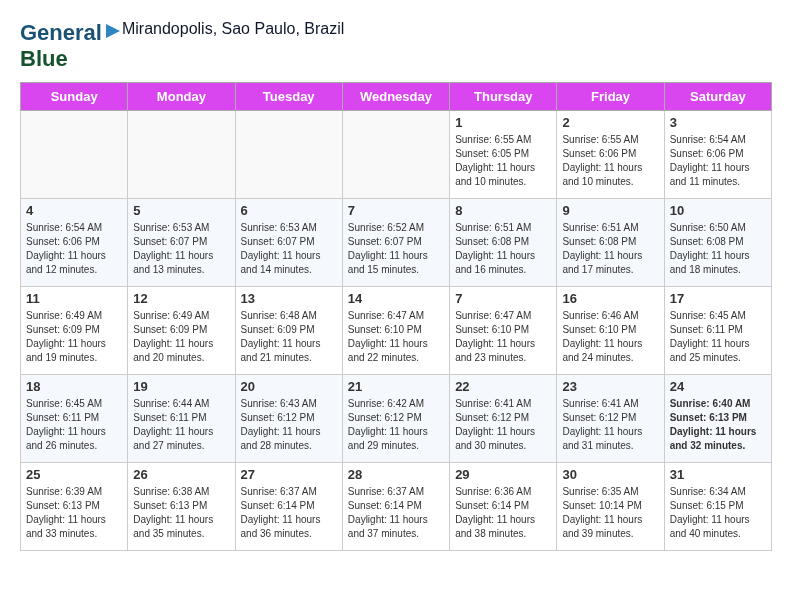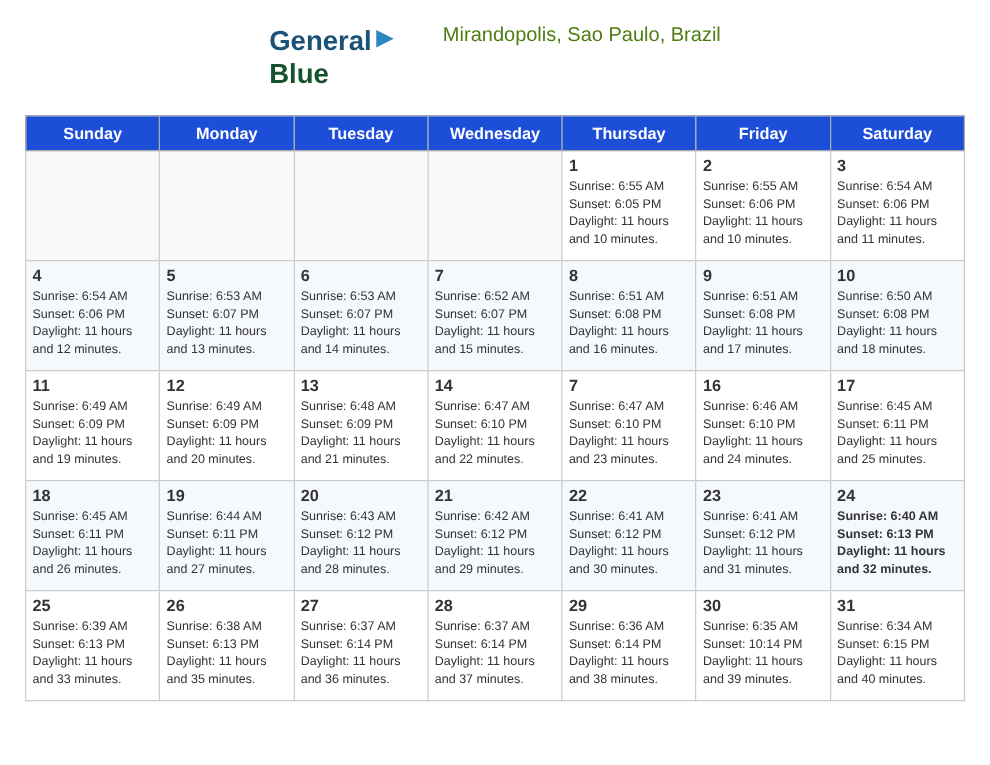--- a/index.html
+++ b/index.html
@@ -5,24 +5,23 @@
     * { box-sizing: border-box; margin: 0; padding: 0; }
     body {
       font-family: Arial, sans-serif;
       background: #fff;
       width: 792px;
       min-height: 612px;
       padding: 20px;
     }
     .header {
       display: flex;
-      justify-content: center;
+      justify-content: flex-start;
       align-items: flex-start;
-      margin-bottom: 20px;
-      gap: 37px;
+      margin-bottom: 10px;
     }
     .logo {
       display: flex;
       flex-direction: column;
       align-items: flex-start;
     }
     .logo-line {
       display: flex;
       align-items: center;
     }
@@ -30,29 +29,29 @@
       text-align: right;
     }
     .month-title {
       font-size: 38px;
       font-weight: bold;
       color: #333;
       line-height: 1.1;
     }
     .location-title {
       font-size: 16px;
-      color: #4d7c0f;
+      color: #0f172a;
     }
     table {
       width: 100%;
       border-collapse: collapse;
       table-layout: fixed;
     }
     thead th {
-      background-color: #1d4ed8;
+      background-color: #d946ef;
       color: #fff;
       font-size: 13px;
       font-weight: bold;
       padding: 6px 4px;
       text-align: center;
       border: 1px solid #aaa;
     }
     tbody td {
       border: 1px solid #ccc;
       vertical-align: top;

